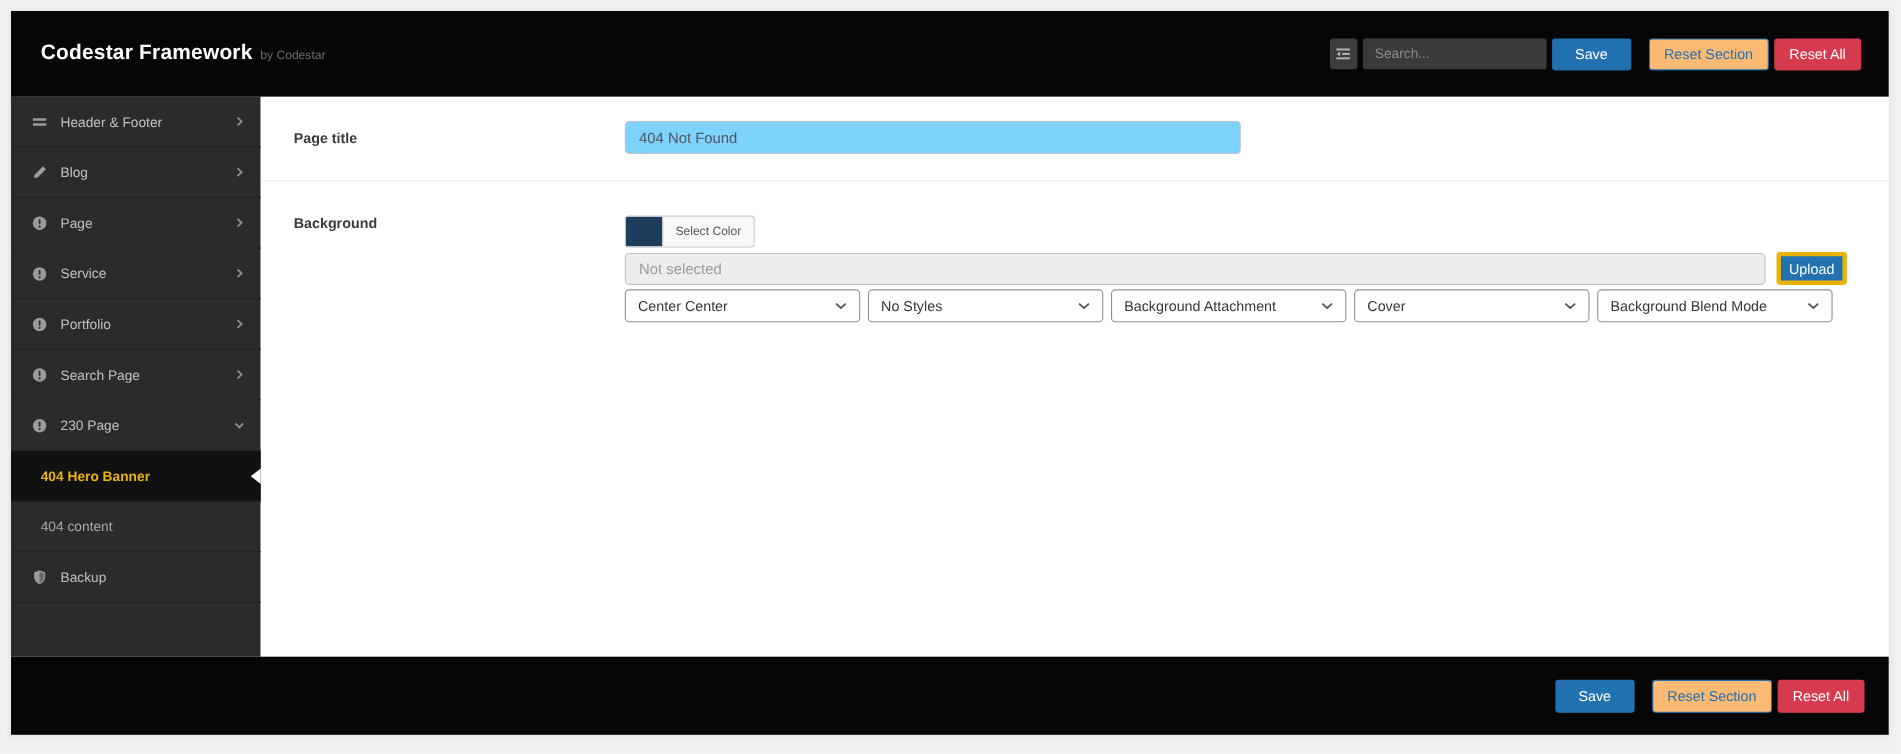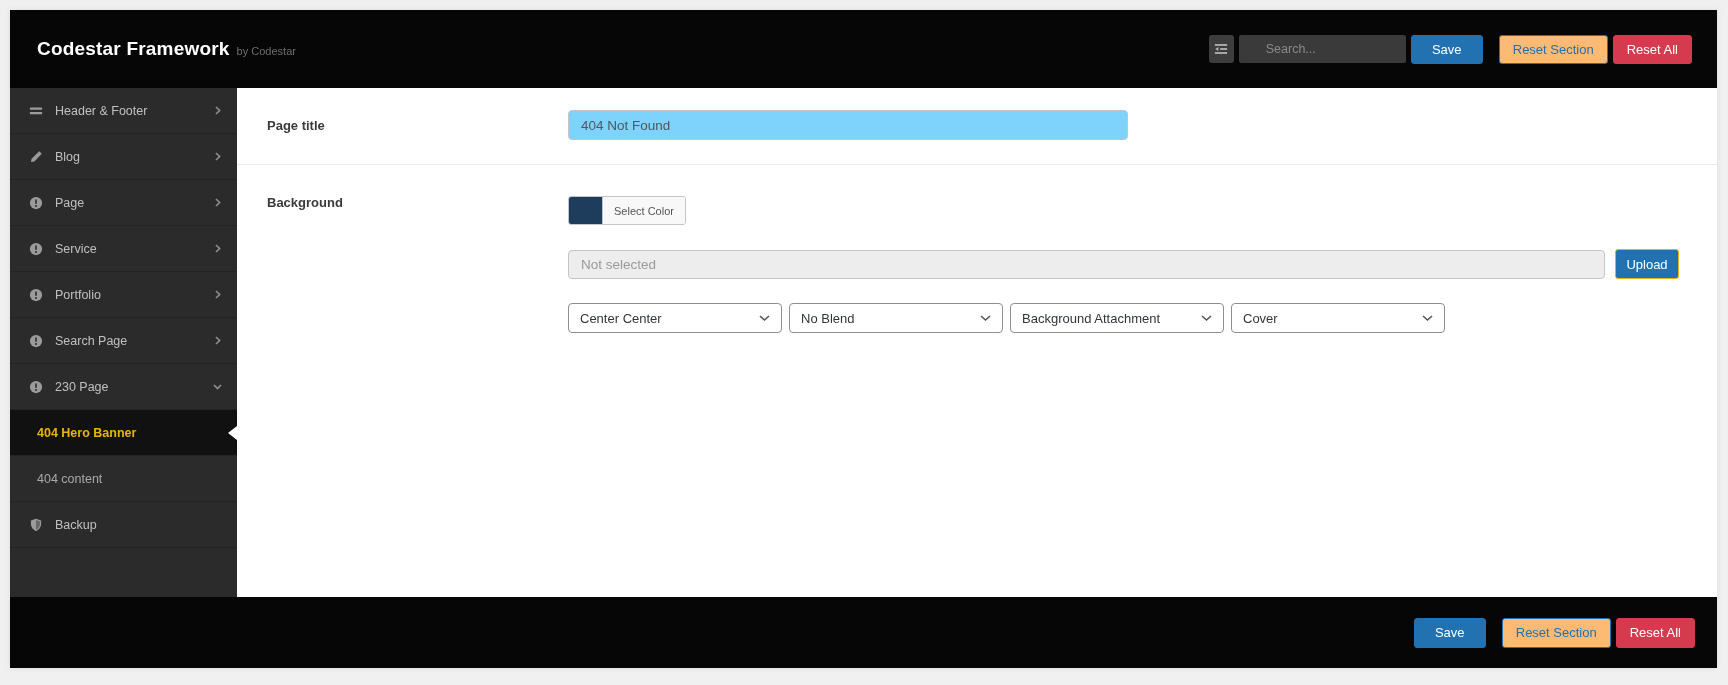--- a/index.html
+++ b/index.html
@@ -8,21 +8,21 @@
 
   .window { width:1707px; height:658px; display:flex; flex-direction:column; background:#fff; box-shadow:0 0 6px rgba(0,0,0,.08); }
 
   
   .topbar { height:78px; background:#060606; display:flex; align-items:center; padding:0 25px 0 27px; flex:none; }
   .brand { display:flex; align-items:baseline; }
   .brand-title { color:#fff; font-size:19px; font-weight:600; letter-spacing:.2px; }
   .brand-byline { color:#6e6e6e; font-size:11px; margin-left:7px; }
   .topbar-right { margin-left:auto; display:flex; align-items:center; gap:5px; }
   .toggle-btn { width:25px; height:28px; background:#3d3d3d; border:none; border-radius:3px; color:#b5b5b5; display:flex; align-items:center; justify-content:center; cursor:pointer; }
-  .search-input { width:167px; height:28px; background:#3a3a3a; border:none; border-radius:2px; color:#9a9a9a; font-size:12.5px; padding:0 27px; outline:none; font-family:inherit; }
+  .search-input { width:167px; height:28px; background:#3a3a3a; border:none; border-radius:2px; color:#9a9a9a; font-size:12.5px; padding:0 11px; outline:none; font-family:inherit; }
   .search-input::placeholder { color:#8a8a8a; }
   .btn { height:29px; border-radius:3px; font-size:13px; font-family:inherit; cursor:pointer; padding:0 13px; display:inline-flex; align-items:center; justify-content:center; }
   .btn-blue { background:#2271b1; border:1px solid #2271b1; color:#fff; min-width:72px; }
   .btn-outline { background:#fdba74; border:1px solid #2271b1; color:#2271b1;margin-left:11px; }
   .btn-red { background:#d63a4e; border:1px solid #d63a4e; color:#fff; }
 
   
   .main { flex:1; display:flex; min-height:0; }
 
   
@@ -37,28 +37,28 @@
 
   
   .content { flex:1; background:#ffffff; overflow:hidden; }
   .row { display:flex; border-bottom:1px solid #ebebeb; }
   .row:last-child { border-bottom:none; }
   .row-label { width:331px; flex:none; padding:30px 0 28px 30px; font-size:13px; font-weight:600; color:#3a3a3a; }
   .row-ctrl { flex:1; padding:22px 38px 24px 0; }
 
   .text-input { width:560px; height:30px; border:1px solid #c3c4c7; border-radius:4px; padding:0 12px; font-size:13.5px; color:#50575e; font-family:inherit; outline:none; background:#7dd3fc; }
 
-  .bg-stack { display:flex; flex-direction:column; gap:24px; padding-top:9px; }
+  .bg-stack { display:flex; flex-direction:column; gap:4px; padding-top:9px; }
   .color-picker { display:inline-flex; align-self:flex-start; border:1px solid #c3c4c7; border-radius:3px; background:#fff; overflow:hidden; }
   .color-swatch { width:33px; height:27px; }
   .color-btn { height:27px; padding:0 11px; background:#f8f8f8; border:none; border-left:1px solid #c3c4c7; font-size:11px; color:#555; font-family:inherit; cursor:pointer; }
 
   .media-row { display:flex; align-items:center; gap:10px; }
   .media-input { flex:1; height:29px; background:#ededed; border:1px solid #c3c4c7; border-radius:4px; padding:0 12px; font-size:13.5px; color:#9a9a9a; font-family:inherit; outline:none; }
-  .upload-btn { width:64px; height:30px; background:#2271b1; border:1px solid #eab308; border-radius:3px; color:#fff; font-size:13px; font-family:inherit; cursor:pointer; flex:none; }
+  .upload-btn { width:64px; height:30px; background:#2271b1; border:4px solid #eab308; border-radius:3px; color:#fff; font-size:13px; font-family:inherit; cursor:pointer; flex:none; }
 
   .selects-row { display:flex; gap:7px; }
   .select { width:214px; height:30px; border:1px solid #8c8f94; border-radius:4px; background:#fff; display:flex; align-items:center; padding:0 11px; font-size:13px; color:#32373c; cursor:pointer; }
   .select .sel-chev { margin-left:auto; display:flex; align-items:center; color:#50575e; }
 
   
   .footbar { height:71px; background:#060606; display:flex; align-items:center; justify-content:flex-end; gap:5px; padding:0 22px; flex:none; }
   .footbar .btn { height:30px; }
 </style>
 </head>
@@ -250,37 +250,45 @@
             <div class="selects-row">
               <div class="select">
                 <span>Center Center</span>
                 <span class="sel-chev">
                     <svg width="11" height="7" viewBox="0 0 11 7">
                       <path d="M1 1l4.5 4L10 1" fill="none" stroke="currentColor" stroke-width="1.6"></path>
                     </svg>
                   </span>
               </div>
               <div class="select">
-                <span>No Blend</span>
+                <span>No Styles</span>
                 <span class="sel-chev">
                     <svg width="11" height="7" viewBox="0 0 11 7">
                       <path d="M1 1l4.5 4L10 1" fill="none" stroke="currentColor" stroke-width="1.6"></path>
                     </svg>
                   </span>
               </div>
               <div class="select">
                 <span>Background Attachment</span>
                 <span class="sel-chev">
                     <svg width="11" height="7" viewBox="0 0 11 7">
                       <path d="M1 1l4.5 4L10 1" fill="none" stroke="currentColor" stroke-width="1.6"></path>
                     </svg>
                   </span>
               </div>
               <div class="select">
                 <span>Cover</span>
+                <span class="sel-chev">
+                    <svg width="11" height="7" viewBox="0 0 11 7">
+                      <path d="M1 1l4.5 4L10 1" fill="none" stroke="currentColor" stroke-width="1.6"></path>
+                    </svg>
+                  </span>
+              </div>
+              <div class="select">
+                <span>Background Blend Mode</span>
                 <span class="sel-chev">
                     <svg width="11" height="7" viewBox="0 0 11 7">
                       <path d="M1 1l4.5 4L10 1" fill="none" stroke="currentColor" stroke-width="1.6"></path>
                     </svg>
                   </span>
               </div>
             </div>
 
           </div>
         </div>

